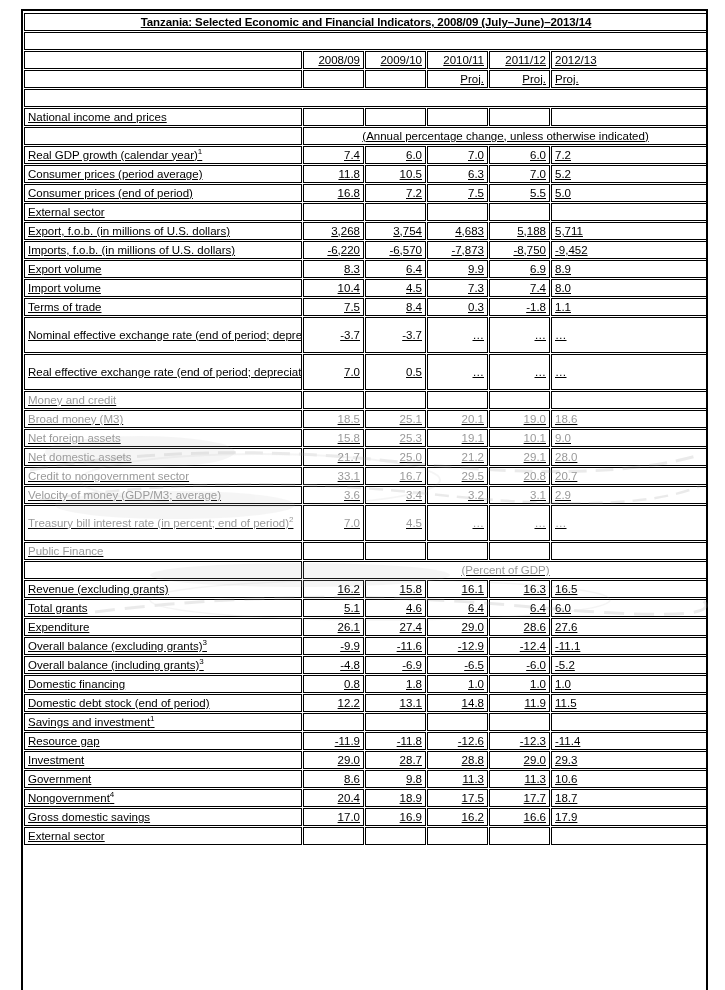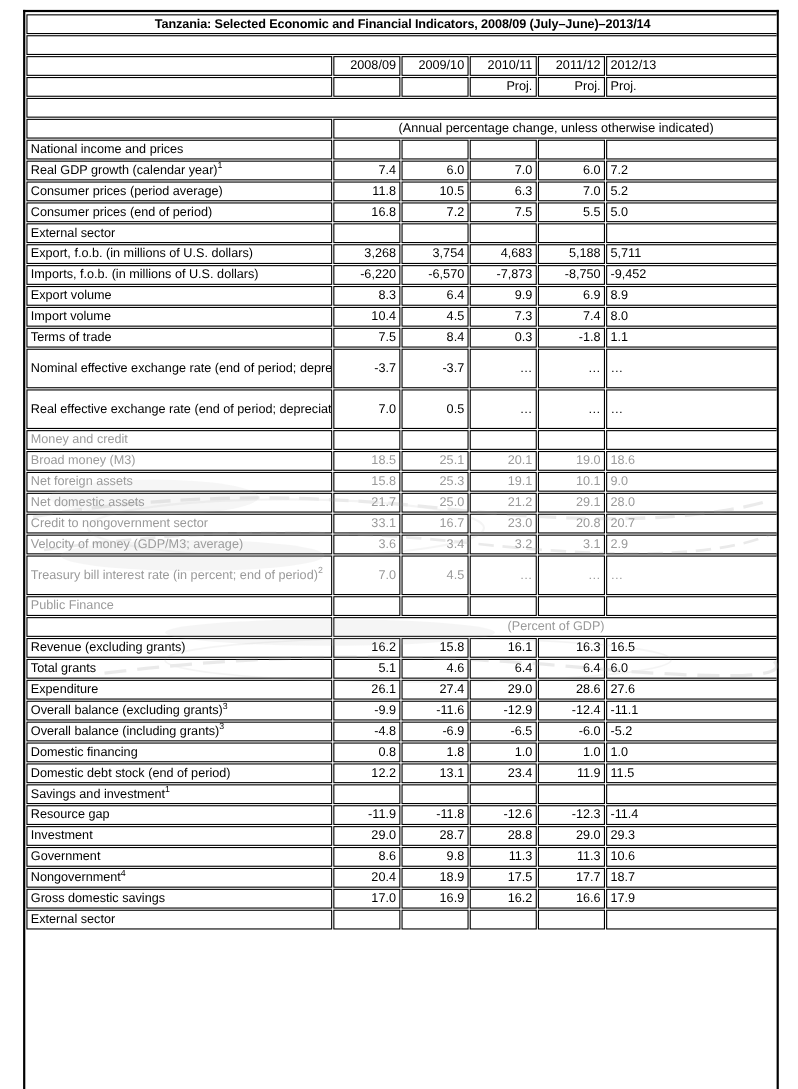--- a/index.html
+++ b/index.html
@@ -28,20 +28,21 @@
     background: #fff;
     overflow: hidden;
   }
 
   table.indicators {
     border-collapse: separate;
     border-spacing: 1px 1px;
     width: 683px;
     table-layout: fixed;
     margin: 1px 0 10px 0;
+    text-decoration: underline;
   }
 
   table.indicators td {
     border: 1px solid #000;
     font-size: 11.5px;
     line-height: 12.5px;
     height: 18px;
     padding: 1px 3px 1px 3px;
     vertical-align: middle;
     box-sizing: border-box;
@@ -142,30 +143,30 @@
           <td class="num"></td>
           <td class="num"></td>
           <td class="num">Proj.</td>
           <td class="num">Proj.</td>
           <td class="num-last">Proj.</td>
         </tr>
         <tr class="spacer-row">
           <td class="spacer" colspan="6"></td>
         </tr>
         <tr>
+          <td class="label">National income and prices</td>
+          <td class="num"></td>
+          <td class="num"></td>
+          <td class="num"></td>
+          <td class="num"></td>
+          <td class="num-last"></td>
+        </tr>
+        <tr>
           <td class="label"></td>
           <td class="units" colspan="5">(Annual percentage change, unless otherwise indicated)</td>
-        </tr>
-        <tr>
-          <td class="label">National income and prices</td>
-          <td class="num"></td>
-          <td class="num"></td>
-          <td class="num"></td>
-          <td class="num"></td>
-          <td class="num-last"></td>
         </tr>
         <tr>
           <td class="label">Real GDP growth (calendar year)<sup>1</sup></td>
           <td class="num">7.4</td>
           <td class="num">6.0</td>
           <td class="num">7.0</td>
           <td class="num">6.0</td>
           <td class="num-last">7.2</td>
         </tr>
         <tr>
@@ -277,21 +278,21 @@
           <td class="num faded">21.7</td>
           <td class="num faded">25.0</td>
           <td class="num faded">21.2</td>
           <td class="num faded">29.1</td>
           <td class="num-last faded">28.0</td>
         </tr>
         <tr>
           <td class="label faded">Credit to nongovernment sector</td>
           <td class="num faded">33.1</td>
           <td class="num faded">16.7</td>
-          <td class="num faded">23.0</td>
+          <td class="num faded">29.5</td>
           <td class="num faded">20.8</td>
           <td class="num-last faded">20.7</td>
         </tr>
         <tr>
           <td class="label faded">Velocity of money (GDP/M3; average)</td>
           <td class="num faded">3.6</td>
           <td class="num faded">3.4</td>
           <td class="num faded">3.2</td>
           <td class="num faded">3.1</td>
           <td class="num-last faded">2.9</td>
@@ -361,21 +362,21 @@
           <td class="num">0.8</td>
           <td class="num">1.8</td>
           <td class="num">1.0</td>
           <td class="num">1.0</td>
           <td class="num-last">1.0</td>
         </tr>
         <tr>
           <td class="label">Domestic debt stock (end of period)</td>
           <td class="num">12.2</td>
           <td class="num">13.1</td>
-          <td class="num">23.4</td>
+          <td class="num">14.8</td>
           <td class="num">11.9</td>
           <td class="num-last">11.5</td>
         </tr>
         <tr>
           <td class="label">Savings and investment<sup>1</sup></td>
           <td class="num"></td>
           <td class="num"></td>
           <td class="num"></td>
           <td class="num"></td>
           <td class="num-last"></td>

